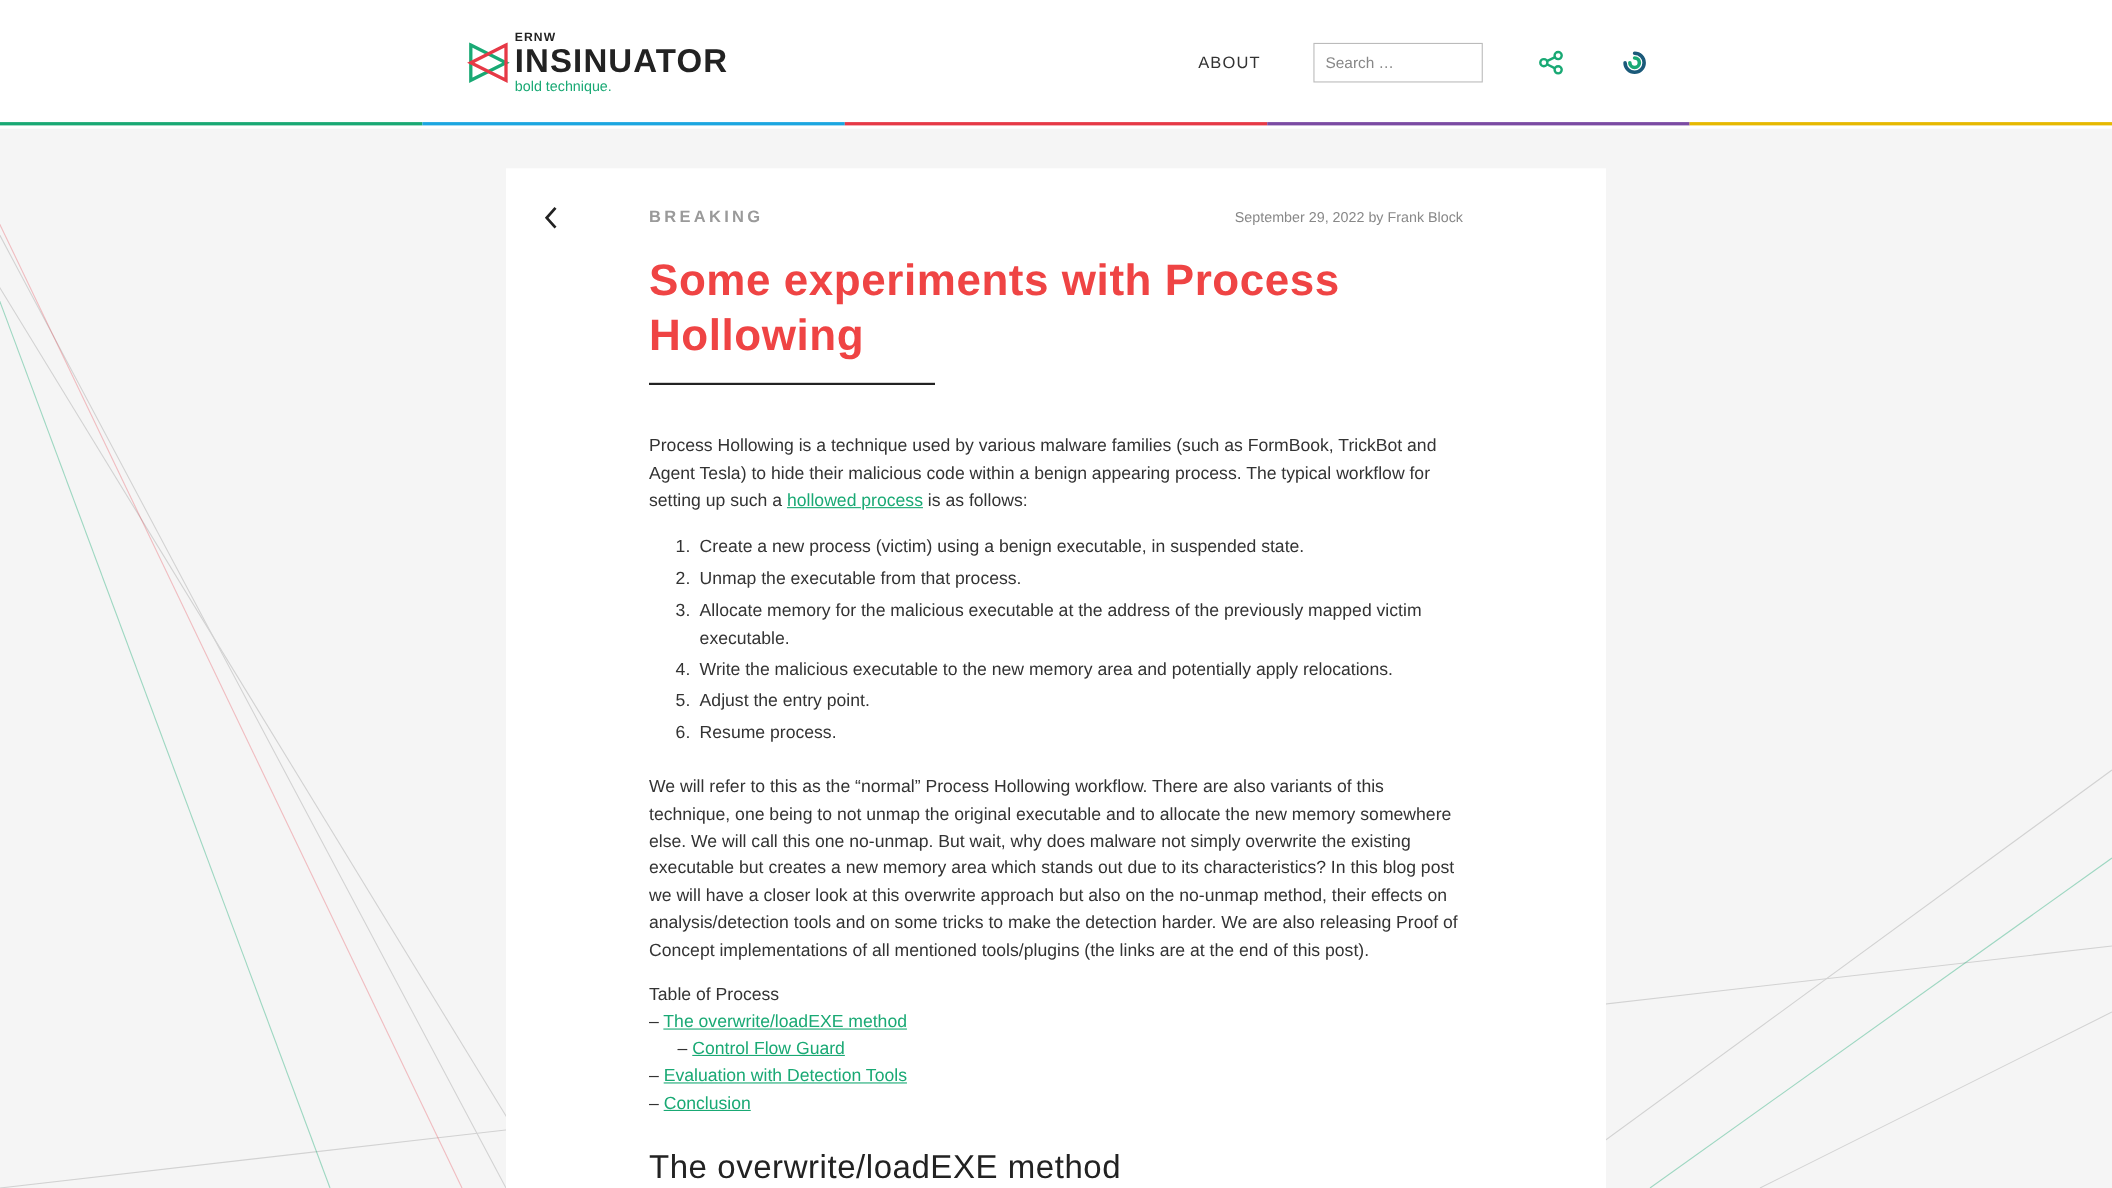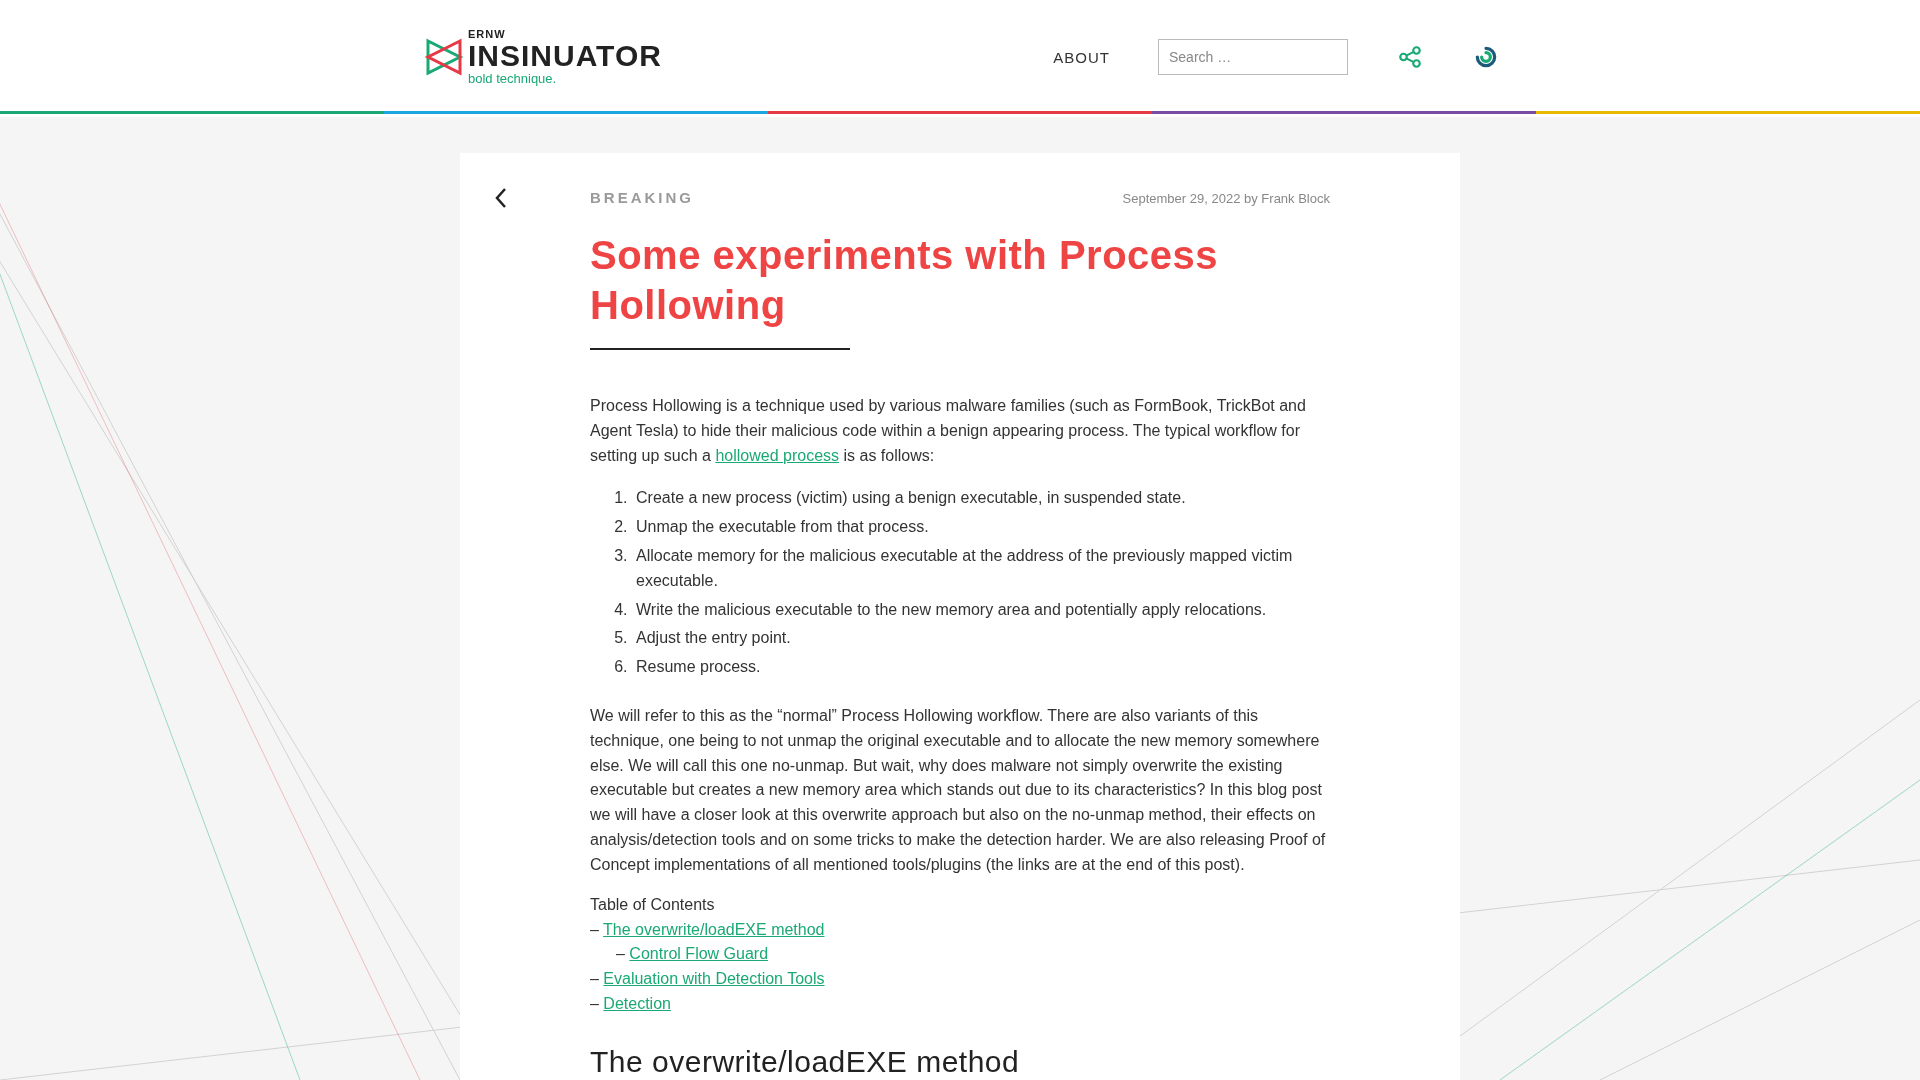--- a/index.html
+++ b/index.html
@@ -52,21 +52,21 @@
     .nav-right {
       display: flex;
       align-items: center;
       gap: 48px;
       margin-right: 380px;
     }
     .about-link { font-size: 15px; color: #333; text-decoration: none; letter-spacing: 1px; }
     .search-box {
       border: 1px solid #bbb;
       height: 36px;
-      width: 190px;
+      width: 154px;
       padding: 0 10px;
       font-size: 14px;
       color: #555;
       background: #fff;
     }
     .search-box::placeholder { color: #888; }
     .icon-circle {
       width: 28px; height: 28px;
       display: inline-flex; align-items: center; justify-content: center;
     }
@@ -233,22 +233,22 @@
     <li>Unmap the executable from that process.</li>
     <li>Allocate memory for the malicious executable at the address of the previously mapped victim executable.</li>
     <li>Write the malicious executable to the new memory area and potentially apply relocations.</li>
     <li>Adjust the entry point.</li>
     <li>Resume process.</li>
   </ol>
 
   <p class="body-text">We will refer to this as the “normal” Process Hollowing workflow. There are also variants of this technique, one being to not unmap the original executable and to allocate the new memory somewhere else. We will call this one no-unmap. But wait, why does malware not simply overwrite the existing executable but creates a new memory area which stands out due to its characteristics? In this blog post we will have a closer look at this overwrite approach but also on the no-unmap method, their effects on analysis/detection tools and on some tricks to make the detection harder. We are also releasing Proof of Concept implementations of all mentioned tools/plugins (the links are at the end of this post).</p>
 
   <div class="toc-block">
-    <div class="toc-heading">Table of Contents</div>
+    <div class="toc-heading">Table of Process</div>
     <div class="toc-line">– <a href="#">The overwrite/loadEXE method</a></div>
     <div class="toc-line indent">– <a href="#">Control Flow Guard</a></div>
     <div class="toc-line">– <a href="#">Evaluation with Detection Tools</a></div>
-    <div class="toc-line">– <a href="#">Detection</a></div>
+    <div class="toc-line">– <a href="#">Conclusion</a></div>
   </div>
 
   <h2 class="section-h2">The overwrite/loadEXE method</h2>
 
 </article>
 
 </body></html>

